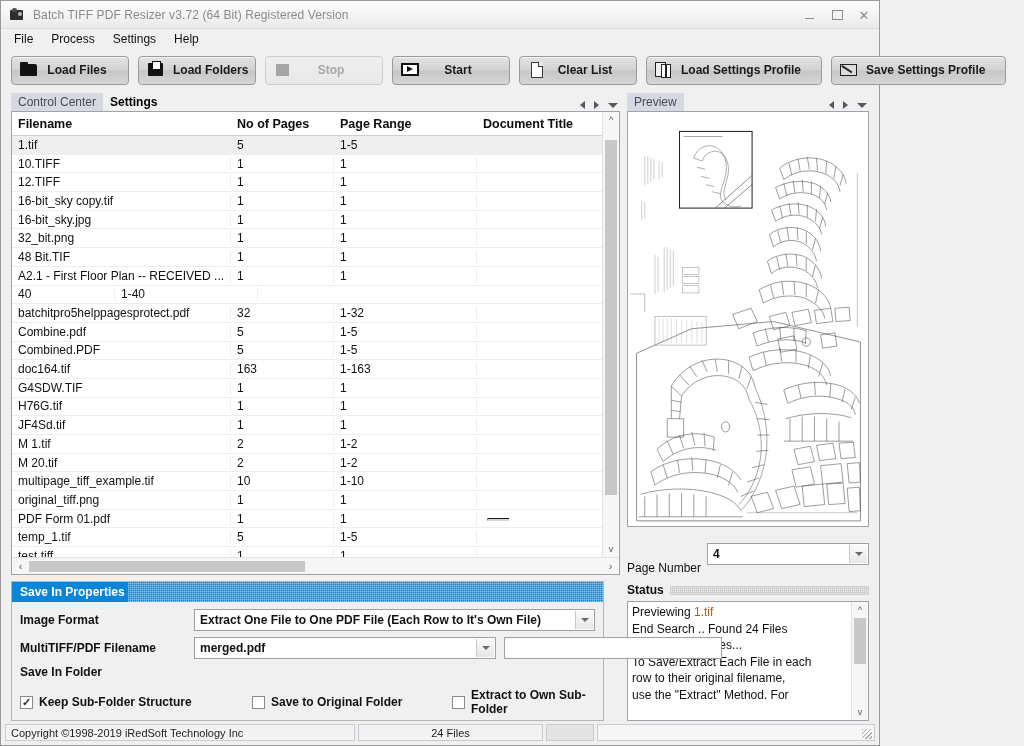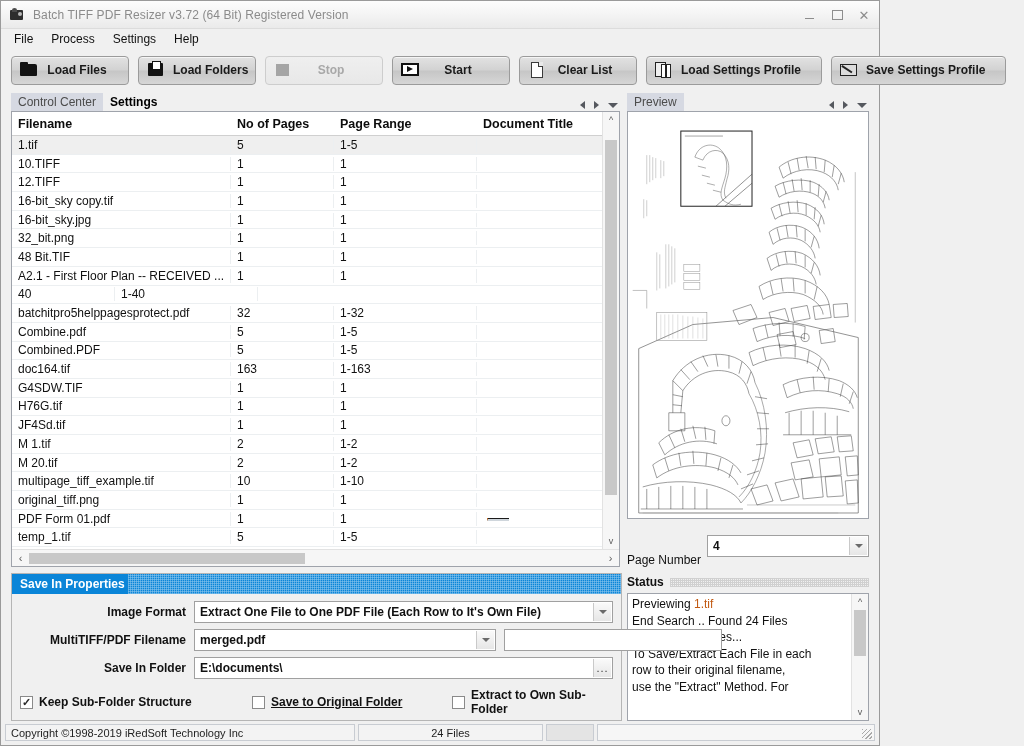--- a/index.html
+++ b/index.html
@@ -231,39 +231,39 @@
   .combo .arrow-btn {
     position: absolute; right: 1px; top: 1px; bottom: 1px; width: 18px;
     background: linear-gradient(to bottom,#fafafa,#e6e6e6);
     border-left: 1px solid #c9c9c9;
     display: flex; align-items: center; justify-content: center;
   }
   .chev { width:0;height:0;border-top:4px solid #6a6a6a;border-left:4px solid transparent;border-right:4px solid transparent;}
 
   
   .bottom {
-    flex: 0 0 142px; display: flex; gap: 5px; padding: 6px 10px 0 10px;
+    flex: 0 0 142px; display: flex; gap: 23px; padding: 6px 10px 0 10px;
   }
   .props {
     flex: 1 1 auto; min-width: 0; display: flex; flex-direction: column;
     border: 1px solid #b5b5b5; background: #f0f0f0;
   }
   .props-head {
     background: #0a85d8; color: #fff; font-weight: bold; font-size: 12px;
     padding: 3px 8px; position: relative; overflow:hidden;
   }
   .props-head .hatch {
     position:absolute; left: 116px; right: 0; top:0; bottom:0;
     background-image: repeating-linear-gradient(0deg, rgba(255,255,255,.55) 0 1px, transparent 1px 2px),
                       repeating-linear-gradient(90deg, rgba(255,255,255,.55) 0 1px, transparent 1px 2px);
     opacity: .55;
   }
   .props-body { padding: 7px 8px 4px 8px; display:flex; flex-direction:column; gap: 6px; }
   .frow { display:flex; align-items:center; gap: 8px; }
-  .flabel { flex: 0 0 166px; font-weight: bold; font-size: 12px; color:#111;text-align:right; }
+  .flabel { flex: 0 0 166px; font-weight: bold; font-size: 12px; color:#111; }
   .field {
     height: 22px; background:#fff; border: 1px solid #a0a0a0;
     display:flex; align-items:center; padding-left:5px;
     font-size:12px; font-weight:bold; color:#111; position:relative;
   }
   .field.grow { flex: 1 1 auto; min-width:0; }
   .field.mid { flex: 0 0 302px; }
   .field.blank { flex: 0 0 218px; padding:0; }
   .field .dots-btn {
     position:absolute; right:1px; top:1px; bottom:1px; width:18px;
@@ -765,34 +765,30 @@
                 <span class="chev"></span>
               </span>
           </div>
           <div class="field blank">
             <span style="padding-left:5px;"></span>
           </div>
         </div>
 
         <div class="frow">
           <span class="flabel">Save In Folder</span>
-          <div class="field grow">
-            <span>E:\documents\</span>
-            <span class="dots-btn">...</span>
-          </div>
         </div>
 
         <div class="checkrow">
           <label class="chk-item" style="flex:0 0 232px;">
             <span class="chk">
                 <span class="tick">✓</span>
               </span>
             <span>Keep Sub-Folder Structure</span>
           </label>
-          <label class="chk-item" style="flex:0 0 200px;text-decoration:underline;">
+          <label class="chk-item" style="flex:0 0 200px;">
             <span class="chk"></span>
             <span>Save to Original Folder</span>
           </label>
           <label class="chk-item">
             <span class="chk"></span>
             <span>Extract to Own Sub-Folder</span>
           </label>
         </div>
       </div>
     </div>

